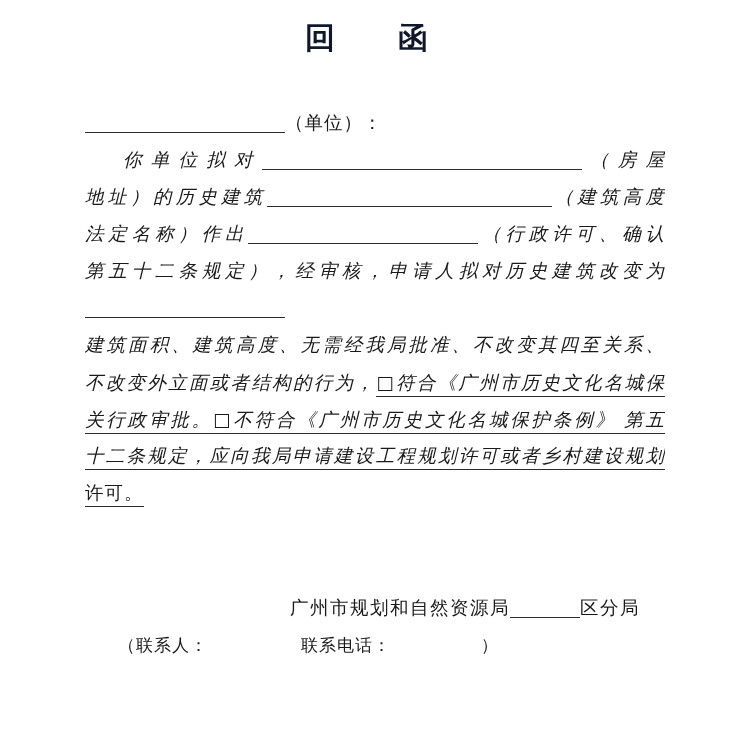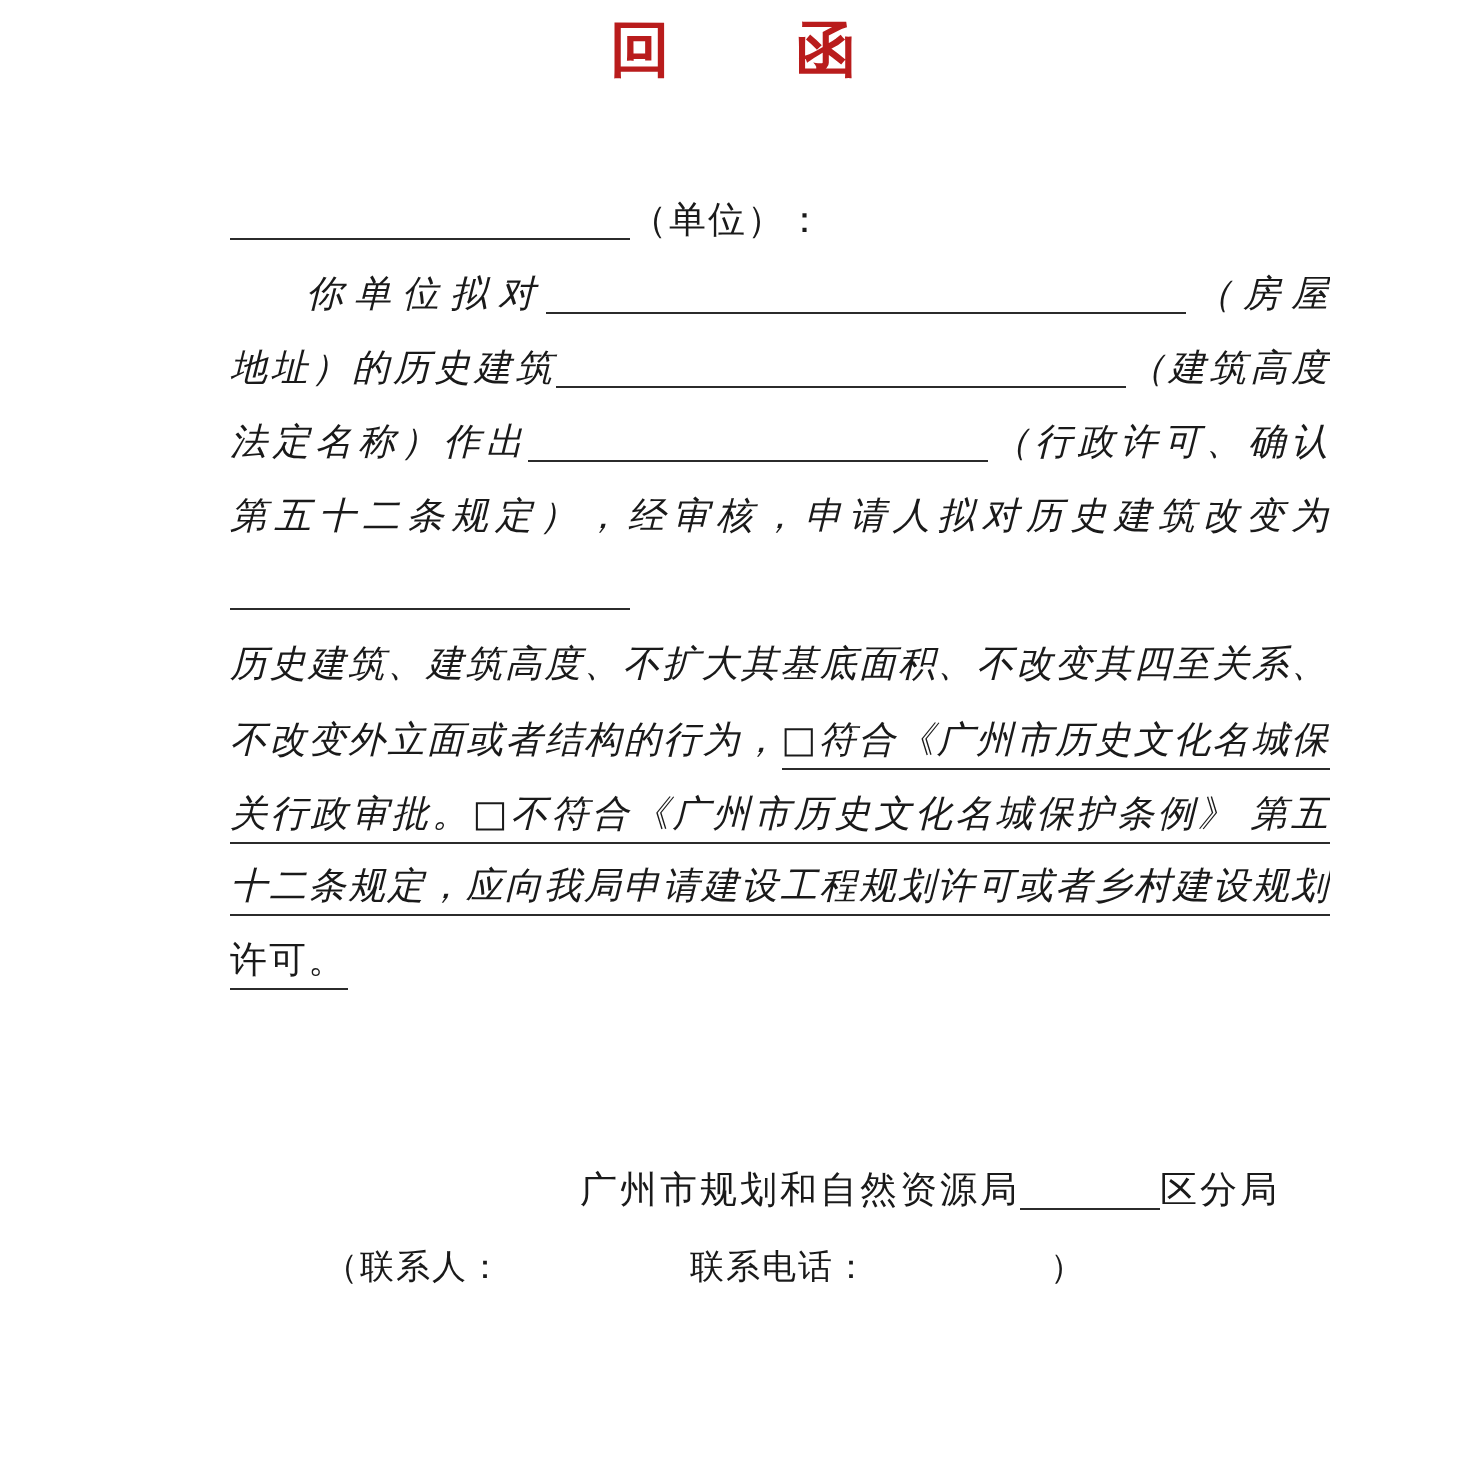--- a/index.html
+++ b/index.html
@@ -18,37 +18,36 @@
     width: 734px;
     height: 733px;
     background: #ffffff;
     box-sizing: border-box;
   }
   .title {
     text-align: center;
     font-weight: bold;
     font-size: 30px;
     line-height: 42px;
-    padding-top: 5px;
+    padding-top: 17px;
     letter-spacing: 1px;
-    color: #b91c1c;
+    color: #0f172a;
   }
   .content {
     padding: 0 69px 0 85px;
     margin-top: 46px;
   }
   .line {
     height: 37px;
     line-height: 37px;
     font-size: 18.5px;
     letter-spacing: 1px;
     overflow: hidden;
     text-align: left;
     white-space: pre-wrap;
-    margin-left: 30px;
   }
   .line.justify {
     text-align: justify;
     text-align-last: justify;
     font-style: italic;
   }
   .line.indent {
     text-indent: 38px;
   }
   .seg { color: #1a1a1a; }
@@ -59,21 +58,20 @@
   .blank {
     display: inline-block;
     height: 2px;
     border-bottom: 1px solid #2b2b2b;
     vertical-align: -4px;
   }
   .checkbox { font-family: "DejaVu Sans", sans-serif; }
   .footer {
     padding: 0 69px 0 85px;
     margin-top: 78px;
-    margin-left: 44px;
   }
   .sig-line {
     text-align: right;
     padding-right: 25px;
     line-height: 37px;
     font-size: 18.5px;
     letter-spacing: 1.5px;
     height: 37px;
   }
   .district-blank {
@@ -109,21 +107,21 @@
 
   <div class="title">回　　函</div>
 
   <div class="content">
       <div class="line"><span class="blank" style="width: 200px;"></span><span class="seg">（单位）：</span></div>
       <div class="line justify indent"><span class="seg">你单位拟对</span><span class="blank" style="width: 320px;"></span><span class="seg">（房屋</span></div>
       <div class="line justify"><span class="seg">地址）的历史建筑</span><span class="blank" style="width: 285px;"></span><span class="seg">（建筑高度</span></div>
       <div class="line justify"><span class="seg">法定名称）作出</span><span class="blank" style="width: 230px;"></span><span class="seg">（行政许可、确认</span></div>
       <div class="line justify"><span class="seg">第五十二条规定），经审核，申请人拟对历史建筑改变为</span></div>
       <div class="line justify"><span class="blank" style="width: 200px;"></span></div>
-      <div class="line justify"><span class="seg">历史建筑、建筑高度、不扩大其基底面积、不改变其四至关系、</span></div>
+      <div class="line justify"><span class="seg">建筑面积、建筑高度、无需经我局批准、不改变其四至关系、</span></div>
       <div class="line justify"><span class="seg">不改变外立面或者结构的行为，</span><span class="seg checkbox u">□</span><span class="seg u">符合《广州市历史文化名城保</span></div>
       <div class="line justify"><span class="seg u">关行政审批。</span><span class="seg checkbox u">□</span><span class="seg u">不符合《广州市历史文化名城保护条例》 第五</span></div>
       <div class="line justify"><span class="seg u">十二条规定，应向我局申请建设工程规划许可或者乡村建设规划</span></div>
       <div class="line"><span class="seg u">许可。</span></div>
     </div>
 
   <div class="footer">
     <div class="sig-line">
       <span class="seg">广州市规划和自然资源局</span><span class="district-blank"></span><span class="seg">区分局</span>
     </div>

